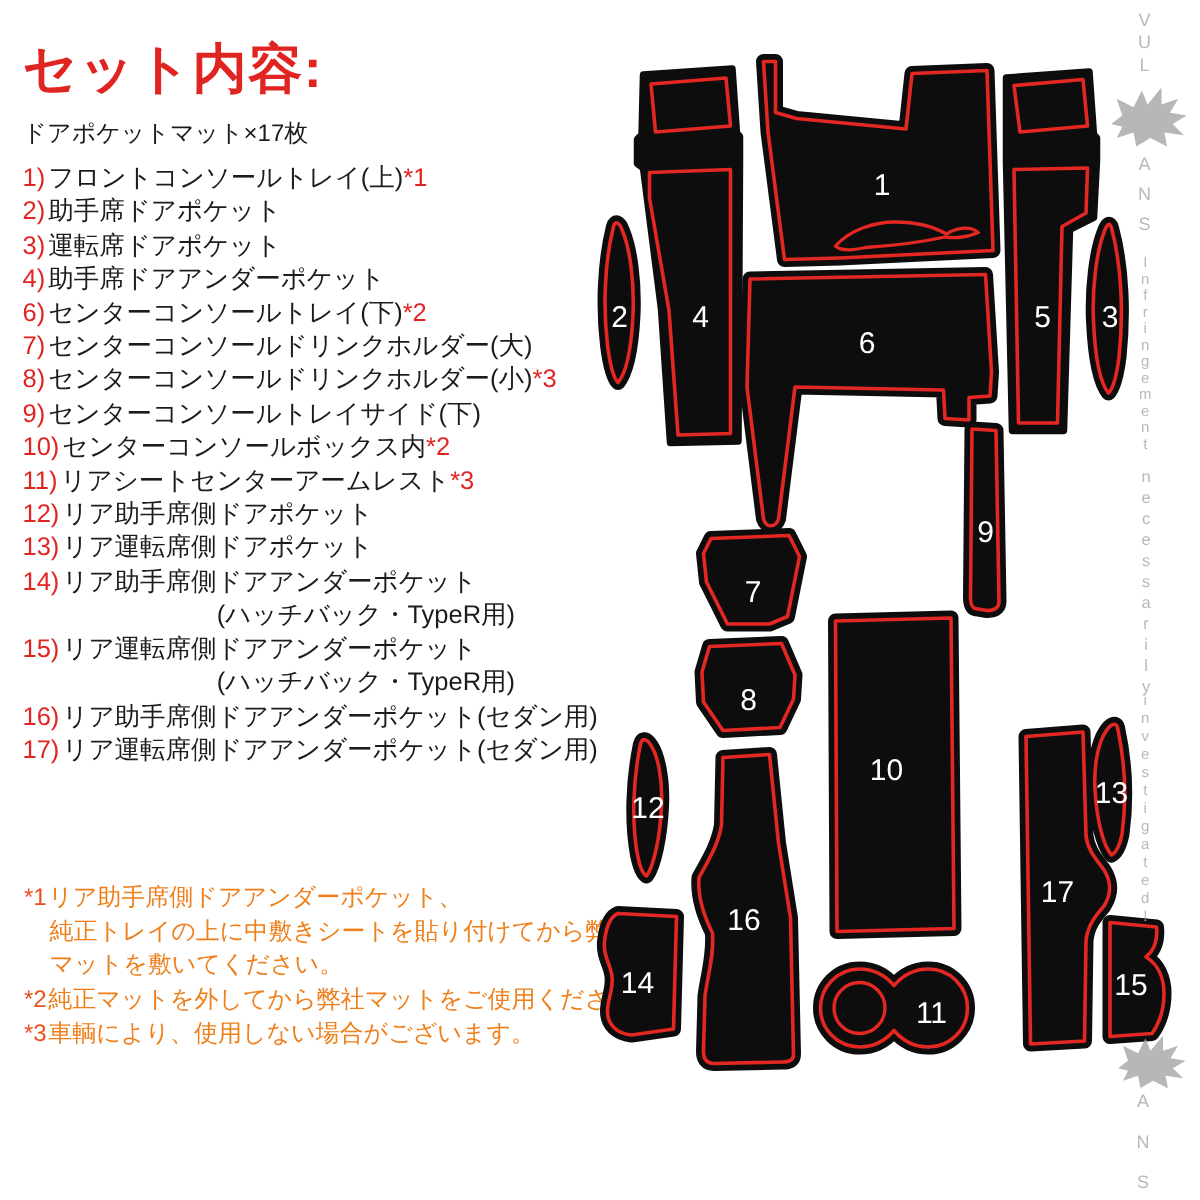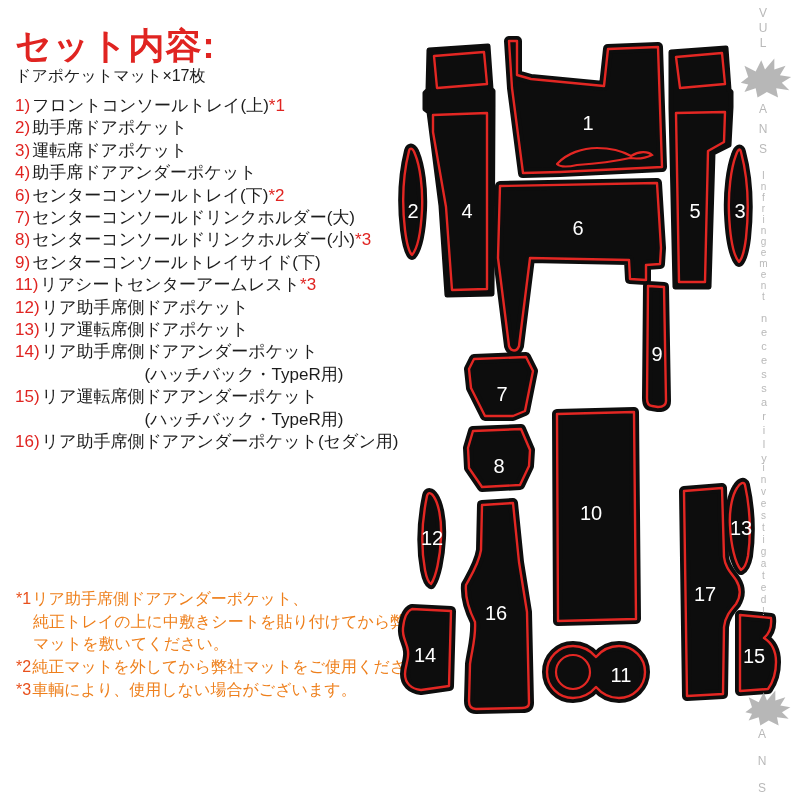--- a/index.html
+++ b/index.html
@@ -3,21 +3,21 @@
 <meta charset="utf-8">
 <style>
   html,body{margin:0;padding:0;}
   body{width:800px;height:800px;background:var(--background,#fff);overflow:hidden;
        font-family:"Liberation Sans","DejaVu Sans",sans-serif;}
   .page{position:relative;width:800px;height:800px;background:var(--background,#fff);}
 
   
   .left{position:absolute;left:15px;top:28px;width:440px;z-index:1;}
   .title{font-size:36px;font-weight:bold;color:var(--accent_red);line-height:36px;letter-spacing:1px;}
-  .subtitle{margin-top:2px;font-size:16px;color:var(--text_black);}
+  .subtitle{margin-top:15px;font-size:16px;color:var(--text_black);}
   .items{margin-top:8px;font-size:17px;line-height:22.4px;color:var(--text_black);white-space:nowrap;}
   .item .num{color:var(--accent_red);margin-right:2px;}
   .item .note{color:var(--accent_red);}
   .item.sub{padding-left:18px;text-align:center;}
 
   .footnotes{position:absolute;left:16px;top:588px;font-size:16px;line-height:22.7px;
              color:var(--footnote_orange);white-space:nowrap;z-index:1;}
   .fn .mark{color:var(--footnote_mark);margin-right:1px;}
   .fn.cont{padding-left:17px;}
 
@@ -54,28 +54,30 @@
     <div class="subtitle">ドアポケットマット×17枚</div>
     <div class="items" id="item-list">
         <div class="item"><span class="num">1)</span><span class="txt">フロントコンソールトレイ(上)</span><span class="note">*1</span></div>
         <div class="item"><span class="num">2)</span><span class="txt">助手席ドアポケット</span><span class="note"></span></div>
         <div class="item"><span class="num">3)</span><span class="txt">運転席ドアポケット</span><span class="note"></span></div>
         <div class="item"><span class="num">4)</span><span class="txt">助手席ドアアンダーポケット</span><span class="note"></span></div>
         <div class="item"><span class="num">6)</span><span class="txt">センターコンソールトレイ(下)</span><span class="note">*2</span></div>
         <div class="item"><span class="num">7)</span><span class="txt">センターコンソールドリンクホルダー(大)</span><span class="note"></span></div>
         <div class="item"><span class="num">8)</span><span class="txt">センターコンソールドリンクホルダー(小)</span><span class="note">*3</span></div>
         <div class="item"><span class="num">9)</span><span class="txt">センターコンソールトレイサイド(下)</span><span class="note"></span></div>
+        <div class="item"><span class="num">10)</span><span class="txt">センターコンソールボックス内</span><span class="note">*2</span></div>
         <div class="item"><span class="num">11)</span><span class="txt">リアシートセンターアームレスト</span><span class="note">*3</span></div>
         <div class="item"><span class="num">12)</span><span class="txt">リア助手席側ドアポケット</span><span class="note"></span></div>
         <div class="item"><span class="num">13)</span><span class="txt">リア運転席側ドアポケット</span><span class="note"></span></div>
         <div class="item"><span class="num">14)</span><span class="txt">リア助手席側ドアアンダーポケット</span><span class="note"></span></div>
         <div class="item sub">(ハッチバック・TypeR用)</div>
         <div class="item"><span class="num">15)</span><span class="txt">リア運転席側ドアアンダーポケット</span><span class="note"></span></div>
         <div class="item sub">(ハッチバック・TypeR用)</div>
         <div class="item"><span class="num">16)</span><span class="txt">リア助手席側ドアアンダーポケット(セダン用)</span><span class="note"></span></div>
+        <div class="item"><span class="num">17)</span><span class="txt">リア運転席側ドアアンダーポケット(セダン用)</span><span class="note"></span></div>
       </div>
   </div>
 
   <div class="footnotes" id="footnote-list">
       <div class="fn"><span class="mark">*1</span><span>リア助手席側ドアアンダーポケット、</span></div>
       <div class="fn cont"><span>純正トレイの上に中敷きシートを貼り付けてから弊社</span></div>
       <div class="fn cont"><span>マットを敷いてください。</span></div>
       <div class="fn"><span class="mark">*2</span><span>純正マットを外してから弊社マットをご使用ください。</span></div>
       <div class="fn"><span class="mark">*3</span><span>車輌により、使用しない場合がございます。</span></div>
     </div>

